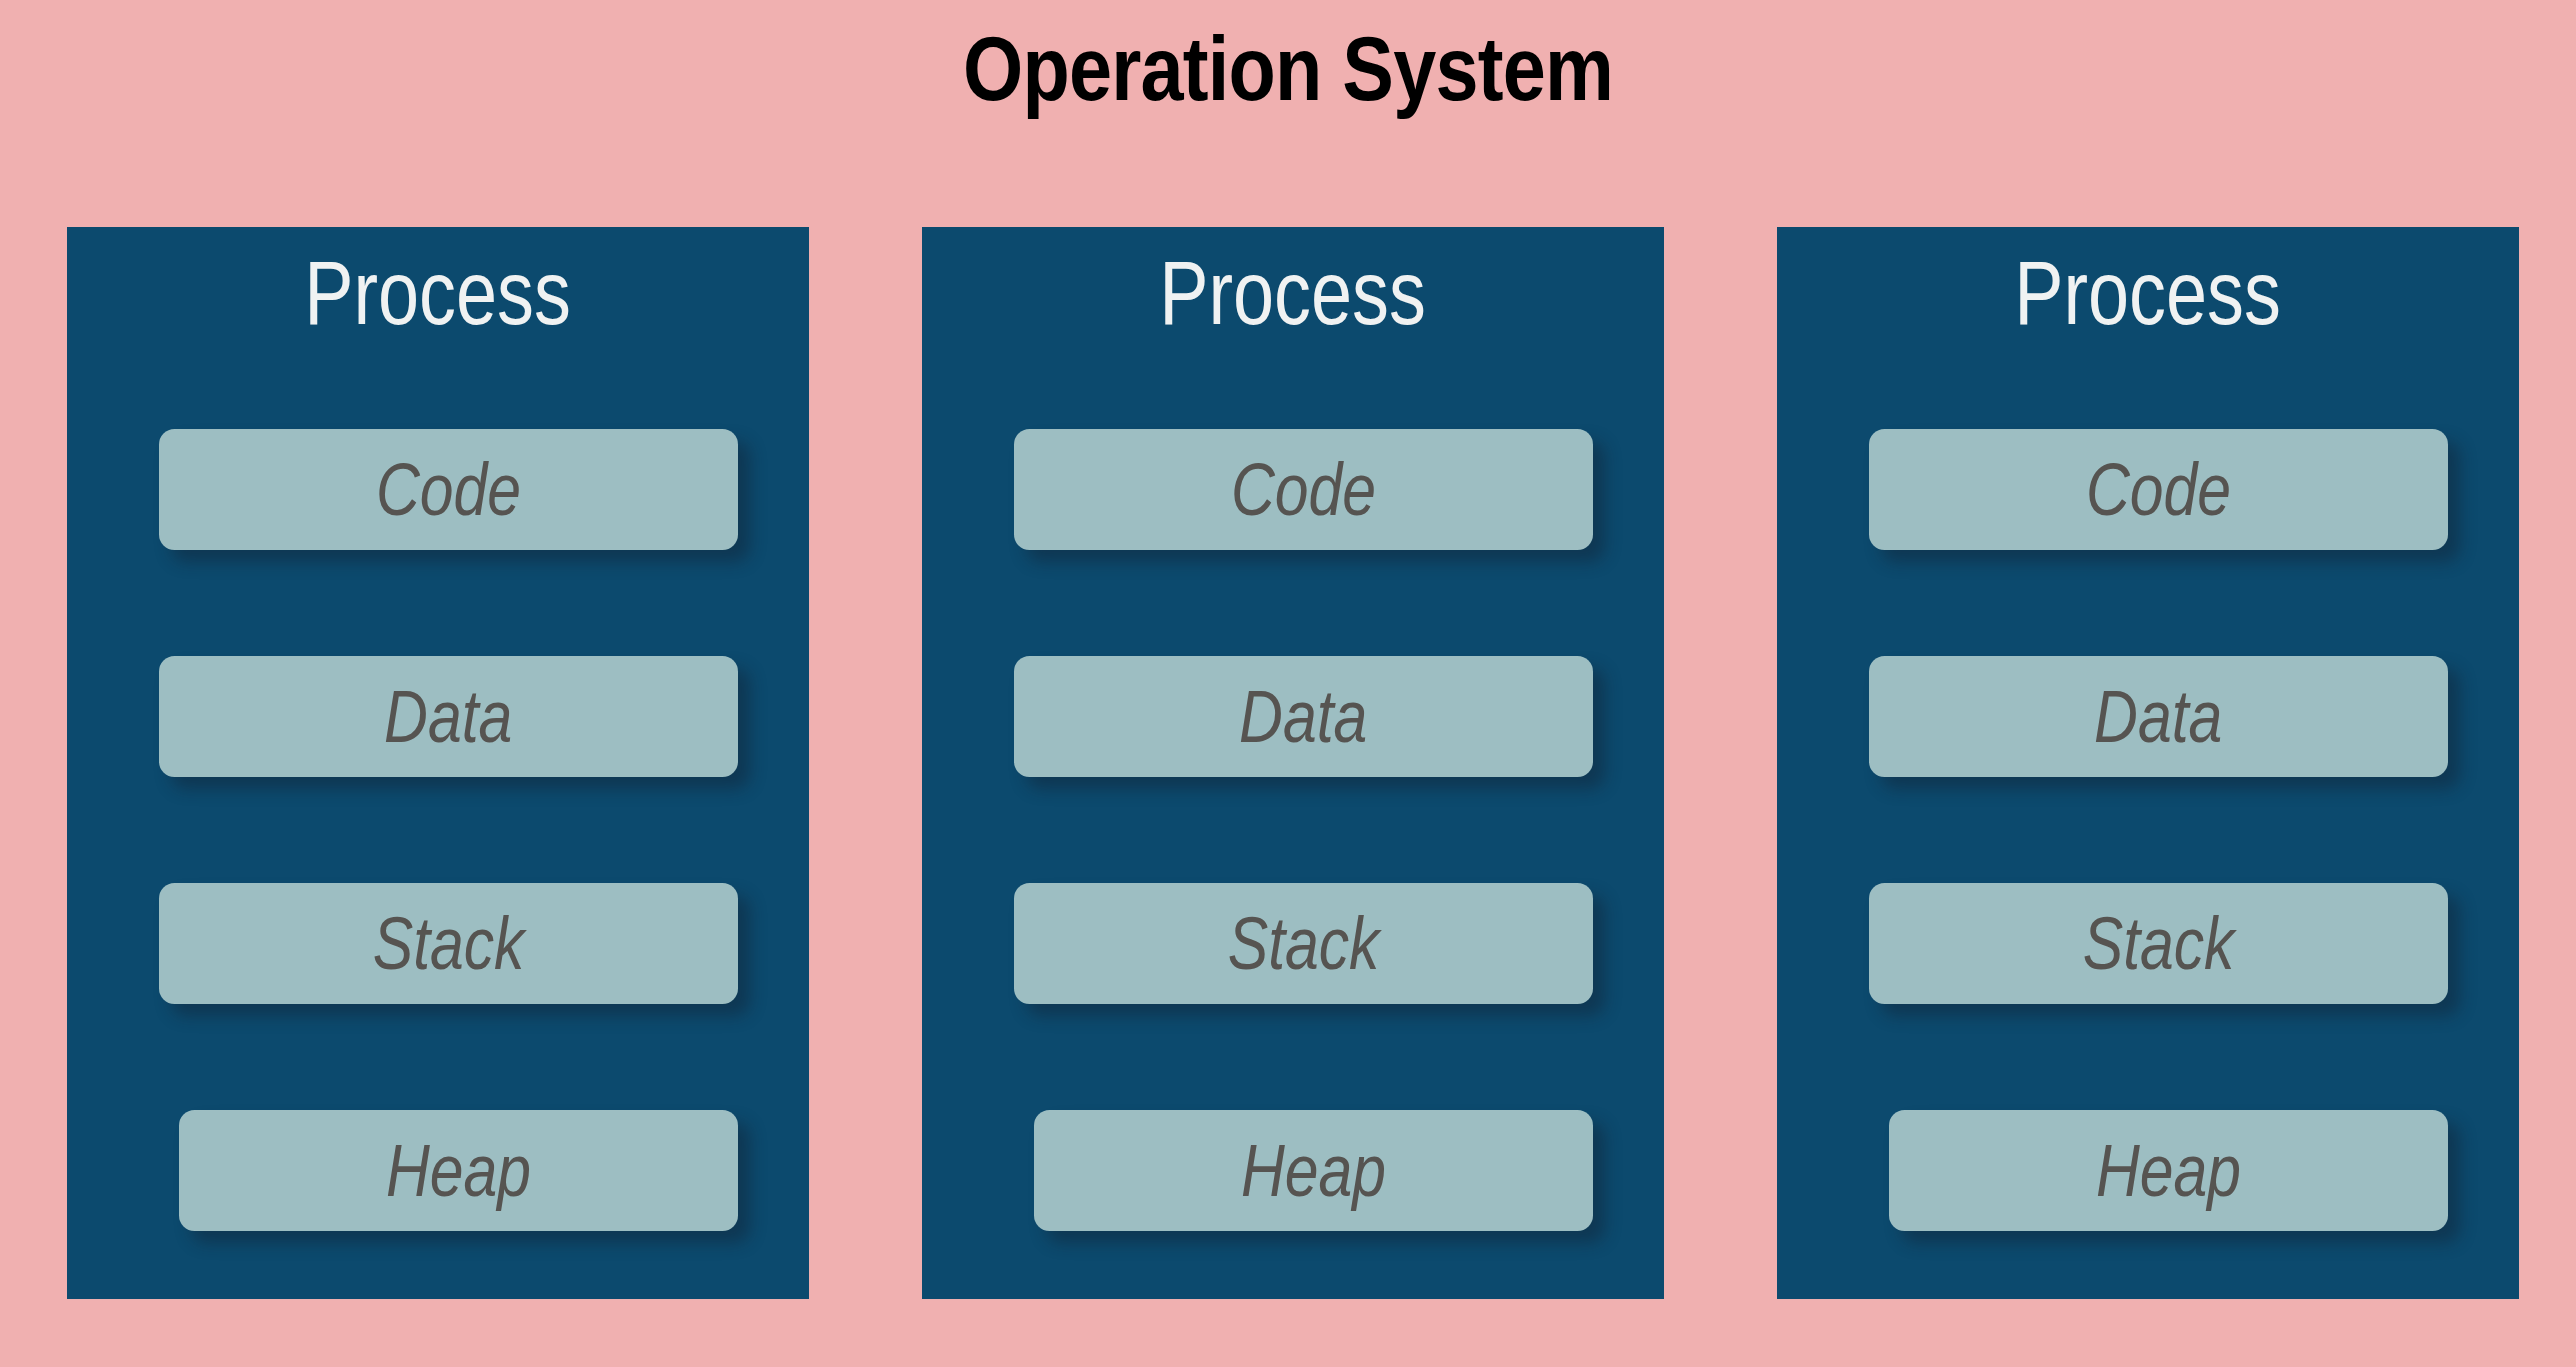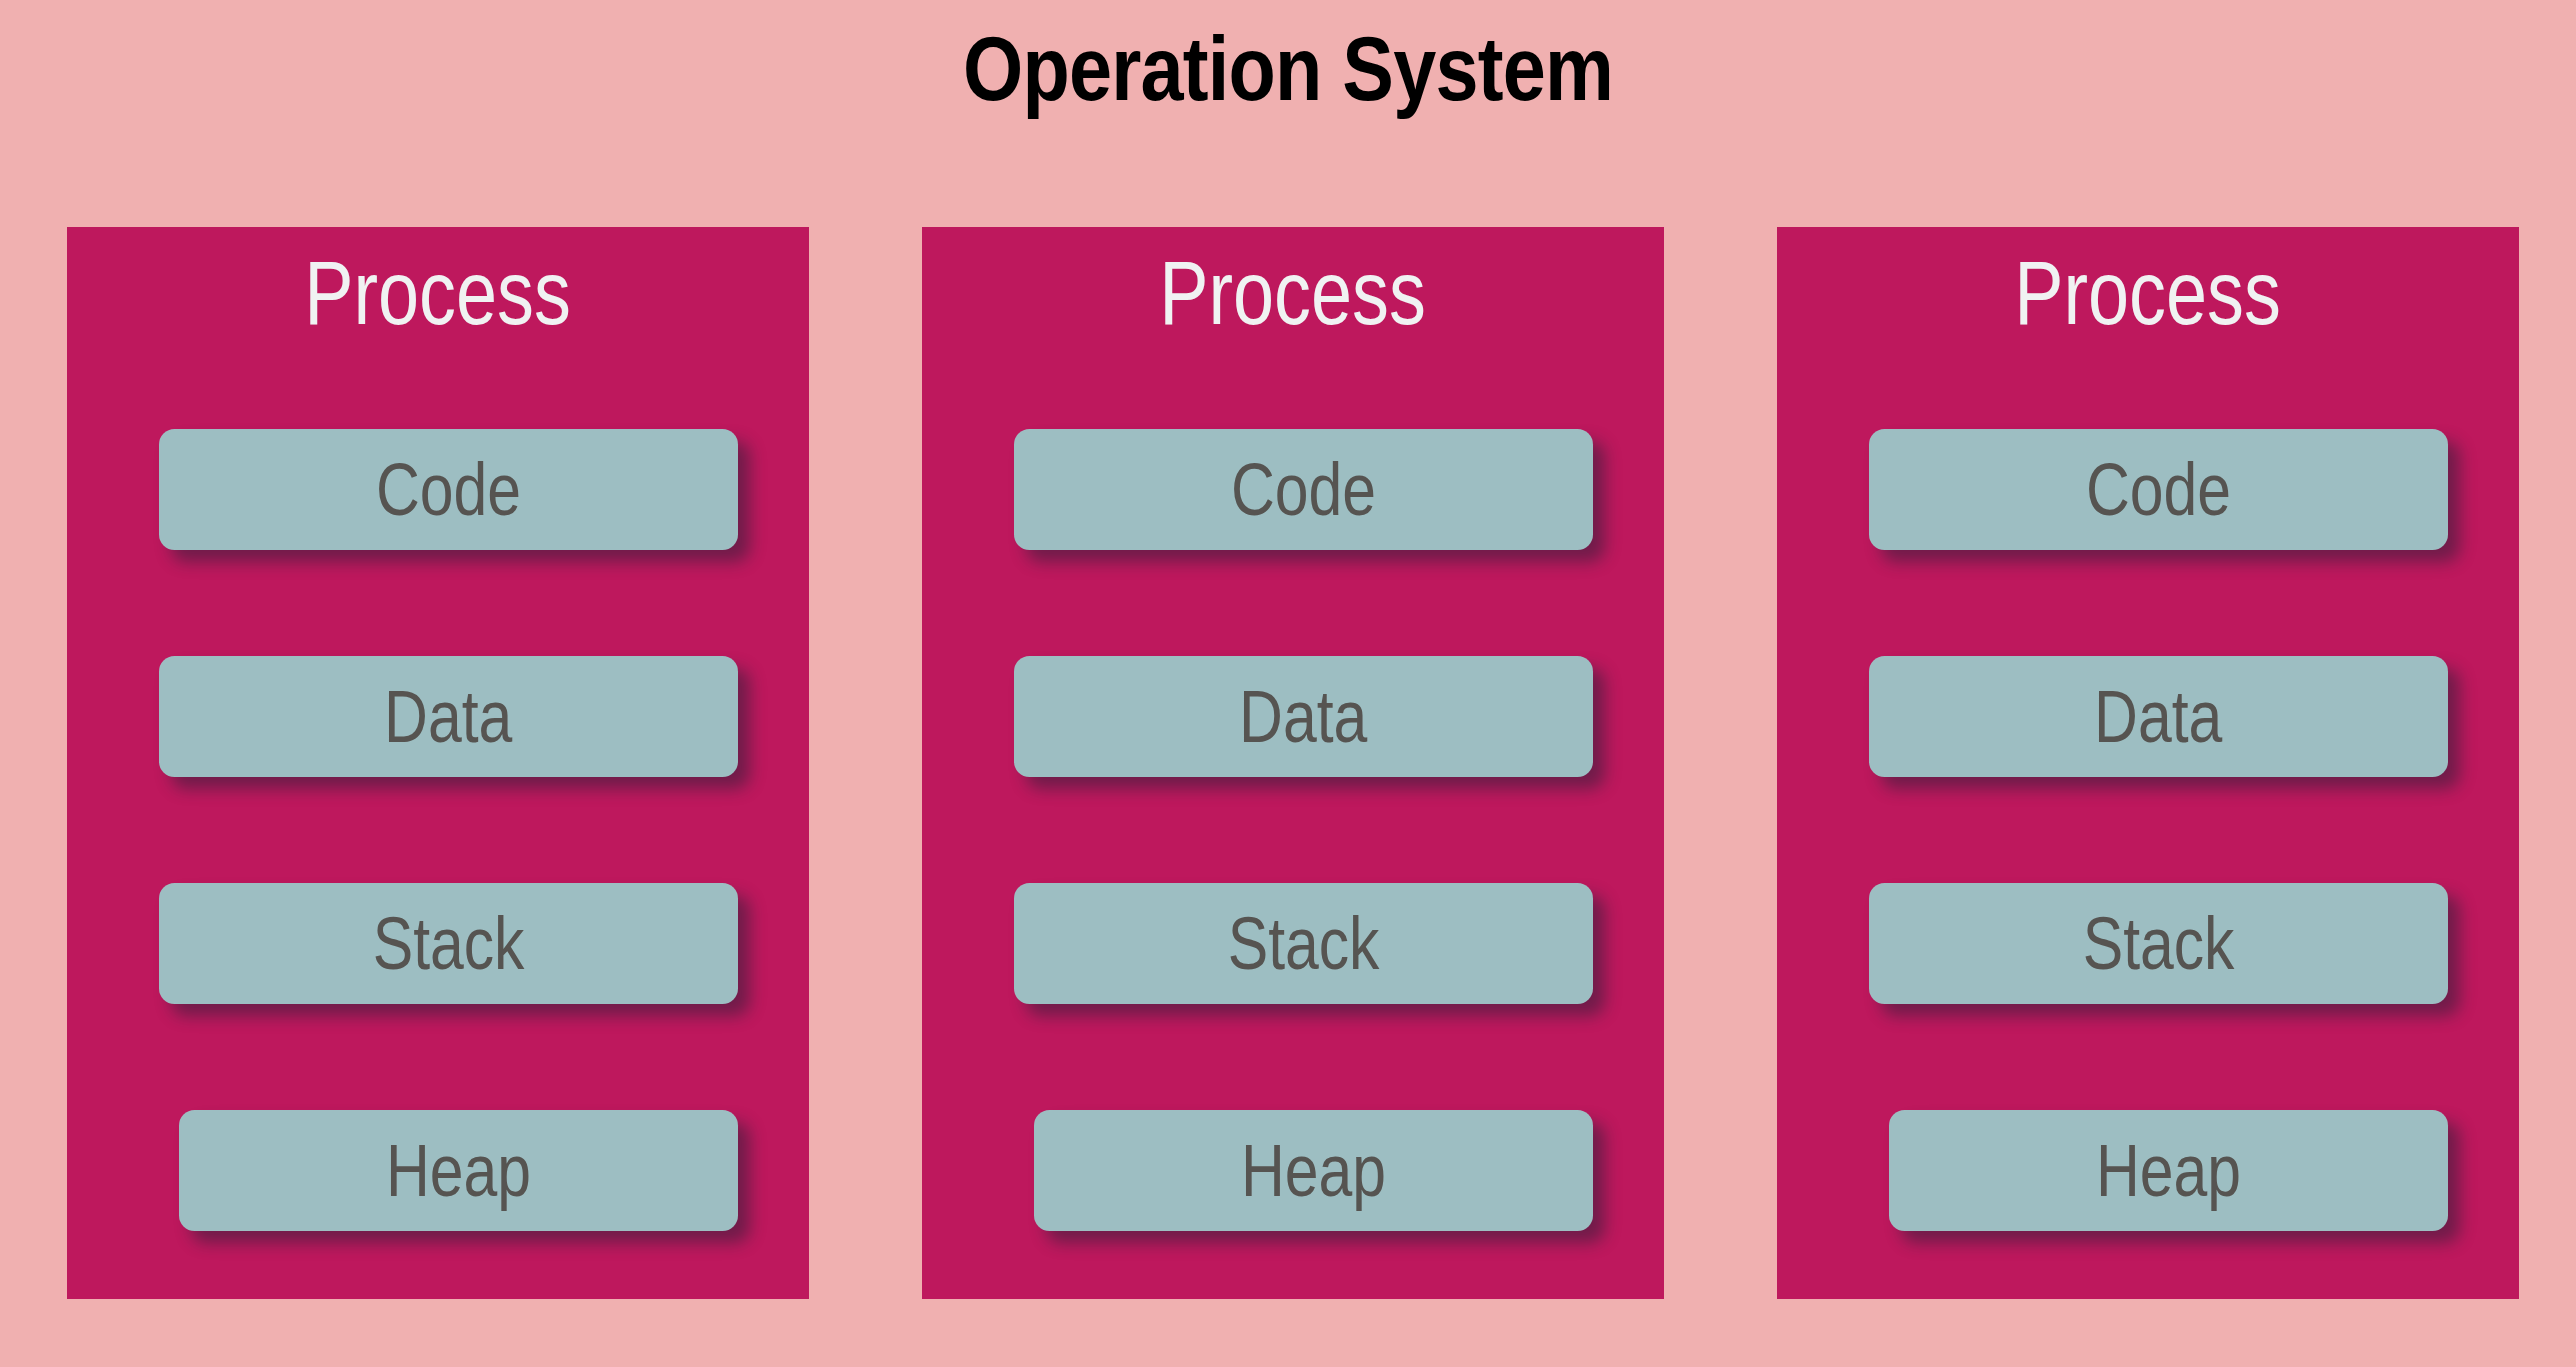--- a/index.html
+++ b/index.html
@@ -44,21 +44,21 @@
     left: 67px;
     width: 2452px;
     height: 1072px;
     display: flex;
     justify-content: space-between;
     align-items: stretch;
   }
 
   .process-panel {
     width: 742px;
-    background: #be185d;
+    background: #0c4a6e;
     position: relative;
     display: flex;
     flex-direction: column;
     align-items: center;
   }
 
   .process-heading {
     margin-top: 20.7px;
     font-size: 90px;
     line-height: 1.0;
@@ -68,20 +68,21 @@
     font-weight: normal;
     white-space: nowrap;
     user-select: none;
   }
 
   .segments {
     position: absolute;
     top: 202px;
     left: 92px;
     right: 71px;
+    font-style: italic;
   }
 
   .segment {
     height: 121px;
     background: #9dbec2;
     border-radius: 15.5px;
     box-shadow: 12px 12px 15.5px rgba(18, 34, 50, 0.45);
     display: flex;
     align-items: center;
     justify-content: center;

